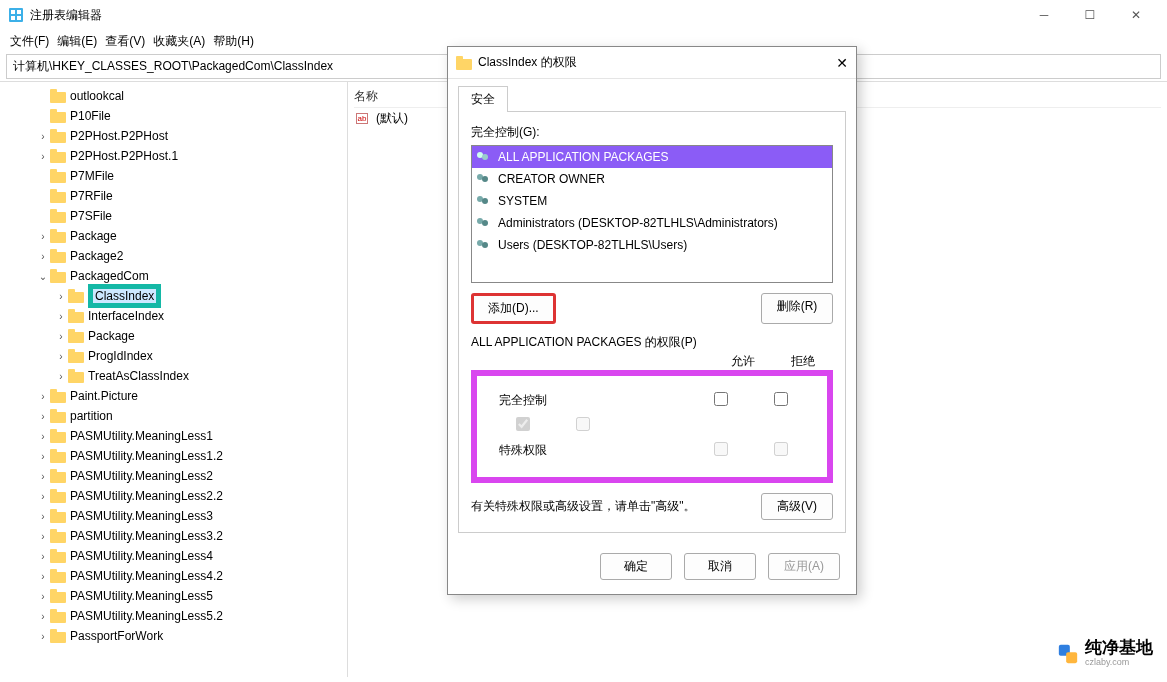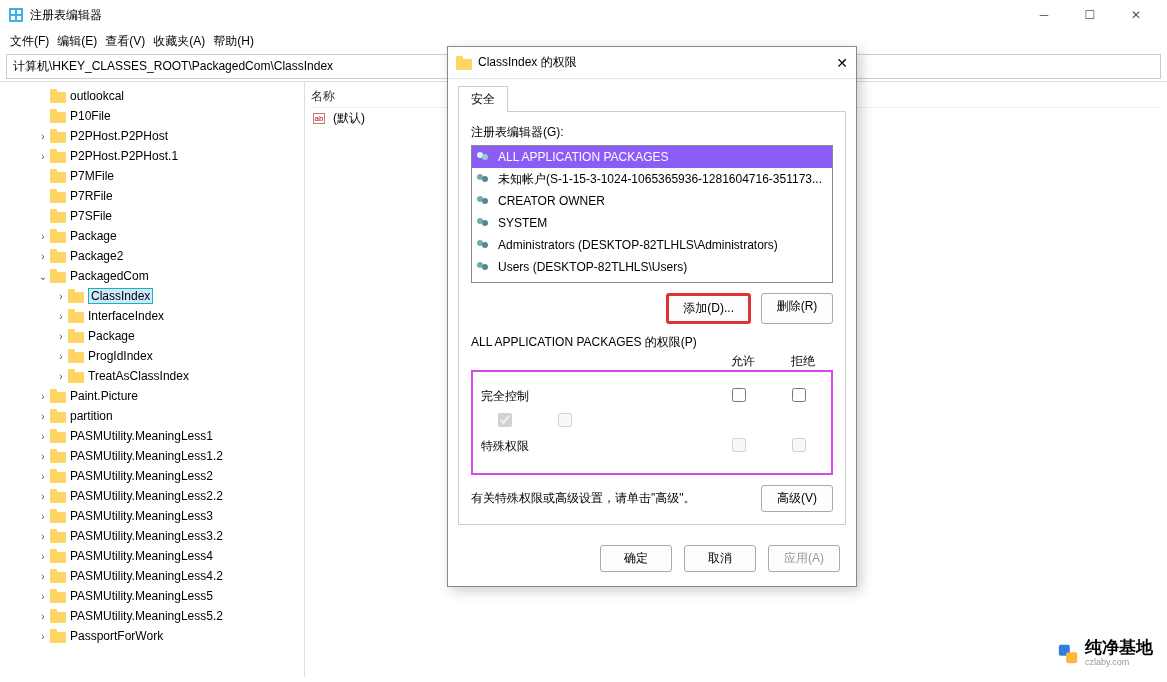--- a/index.html
+++ b/index.html
@@ -6,28 +6,28 @@
   body { font-family: "Microsoft YaHei", "Segoe UI", Tahoma, sans-serif; font-size: 12px; background: #fff; color: #000; width: 1167px; height: 682px; overflow: hidden; position: relative; }
   .titlebar { height: 30px; display: flex; align-items: center; padding: 0 8px; background: #fff; }
   .titlebar .icon { width: 16px; height: 16px; margin-right: 6px; }
   .titlebar .title { flex: 1; }
   .winctrl { display:flex; }
   .winctrl div { width: 46px; height: 30px; display:flex; align-items:center; justify-content:center; color:#555; }
   .menubar { height: 22px; display:flex; align-items:center; padding: 0 6px; font-size: 12px; }
   .menubar span { padding: 2px 4px; }
   .pathbar { border: 1px solid #ccc; margin: 2px 6px; padding: 3px 6px; font-size: 12px; }
   .main { display:flex; height: 596px; border-top: 1px solid #ddd; }
-  .tree { width: 305px; border-right: 1px solid #ddd; overflow-y: auto; overflow-x: hidden; padding-top: 4px; }
+  .tree { width: 348px; border-right: 1px solid #ddd; overflow-y: auto; overflow-x: hidden; padding-top: 4px; }
   .treeitem { display:flex; align-items:center; height: 20px; white-space: nowrap; }
   .treeitem .chev { width: 14px; text-align:center; color:#555; font-size:10px; }
   .treeitem .spacer { flex-shrink:0; }
   .foldicon { width:16px; height:14px; margin-right:4px; position:relative; }
   .foldicon::before { content:""; position:absolute; left:0; bottom:0; width:16px; height:11px; background:#ffd566; border-radius:1px; }
   .foldicon::after { content:""; position:absolute; left:0; top:0; width:7px; height:5px; background:#ffd566; border-radius:1px 1px 0 0; }
-  .treeitem.selected .label { background:#cde8ff; border:1px solid #14b8a6; padding:0 2px; }
+  .treeitem.selected .label { background:#cde8ff; border:5px solid #14b8a6; padding:0 2px; }
   .right { flex:1; padding: 4px 6px; }
   .rhead { display:flex; font-size:12px; color:#333; padding:2px 0; border-bottom:1px solid #eee; }
   .rrow { display:flex; align-items:center; padding:2px 0; }
   .valicon { width:16px; height:16px; margin-right:6px; display:flex; align-items:center; justify-content:center; }
   .valicon span { font-size:8px; color:#c00; background:#fff; border:1px solid #c77; padding:0 1px; }
   
   .dialog { position:absolute; left:447px; top:46px; width:410px; background:#fff; border:1px solid #888; box-shadow: 4px 4px 12px rgba(0,0,0,.2); font-size:12px; }
   .dlgtitle { height:32px; display:flex; align-items:center; padding:0 8px; background:#fff; border-bottom:1px solid #e5e5e5; }
   .dlgtitle .icon { width:16px; height:14px; margin-right:6px; }
   .dlgclose { margin-left:auto; font-size:14px; }
@@ -35,24 +35,24 @@
   .tab { display:inline-block; border:1px solid #ccc; border-bottom:none; padding:4px 12px; background:#fff; position:relative; top:1px; }
   .tabpanel { border:1px solid #ccc; margin: 0 10px 10px; padding:12px; }
   .grouplist { border:1px solid #888; height:138px; overflow:hidden; margin:4px 0 10px; }
   .grow { display:flex; align-items:center; height:22px; padding:0 4px; }
   .grow.selected { background:#8b5cf6; color:#fff; }
   .gicon { width:16px; height:14px; margin-right:6px; display:inline-block; position:relative; }
   .gicon::before { content:""; position:absolute; left:1px; top:2px; width:6px; height:6px; border-radius:50%; background:#7aa; }
   .gicon::after { content:""; position:absolute; left:6px; top:4px; width:6px; height:6px; border-radius:50%; background:#588; }
   .grow.selected .gicon::before { background:#cfe; }
   .grow.selected .gicon::after { background:#9cc; }
-  .btnrow { display:flex; justify-content:flex-end; gap:10px; margin-bottom:10px; }
+  .btnrow { display:flex; justify-content:space-between; gap:10px; margin-bottom:10px; }
   .btn { border:1px solid #aaa; background:#fdfdfd; padding:4px 14px; border-radius:3px; min-width:72px; text-align:center; cursor:default; }
   .btn.hl { border:3px solid #d33; padding:4px 14px; }
-  .permgrid { border:2px solid #d946ef; padding:8px 2px 18px; margin-bottom:10px; }
+  .permgrid { border:6px solid #d946ef; padding:8px 16px 18px; margin-bottom:10px; }
   .permhead { display:flex; }
   .permhead .ph1 { flex:1; }
   .permhead .ph2 { width:60px; text-align:center; }
   .prow { display:flex; align-items:center; margin-top:8px; }
   .prow .pname { flex:1; padding-left:6px; }
   .prow .cb { width:60px; text-align:center; }
   input[type=checkbox] { width:14px; height:14px; }
   .dlgfoot { display:flex; justify-content:flex-end; gap:12px; padding:10px 16px 14px; }
   .watermark { position:absolute; right:14px; bottom:14px; display:flex; align-items:center; gap:6px; }
   .wmicon { width:22px; height:22px; }
@@ -274,29 +274,25 @@
 </div>
 
 <div class="dialog">
   <div class="dlgtitle">
     <span class="icon foldicon"></span>
     <span>ClassIndex 的权限</span>
     <span class="dlgclose">✕</span>
   </div>
   <div class="tabs"><div class="tab">安全</div></div>
   <div class="tabpanel">
-    <div>注册表编辑器(G):</div>
+    <div>完全控制(G):</div>
     <div class="grouplist" id="grouplist">
         <div class="grow selected">
           <span class="gicon"></span>
           <span>ALL APPLICATION PACKAGES</span>
-        </div>
-        <div class="grow">
-          <span class="gicon"></span>
-          <span>未知帐户(S-1-15-3-1024-1065365936-1281604716-351173...</span>
         </div>
         <div class="grow">
           <span class="gicon"></span>
           <span>CREATOR OWNER</span>
         </div>
         <div class="grow">
           <span class="gicon"></span>
           <span>SYSTEM</span>
         </div>
         <div class="grow">

